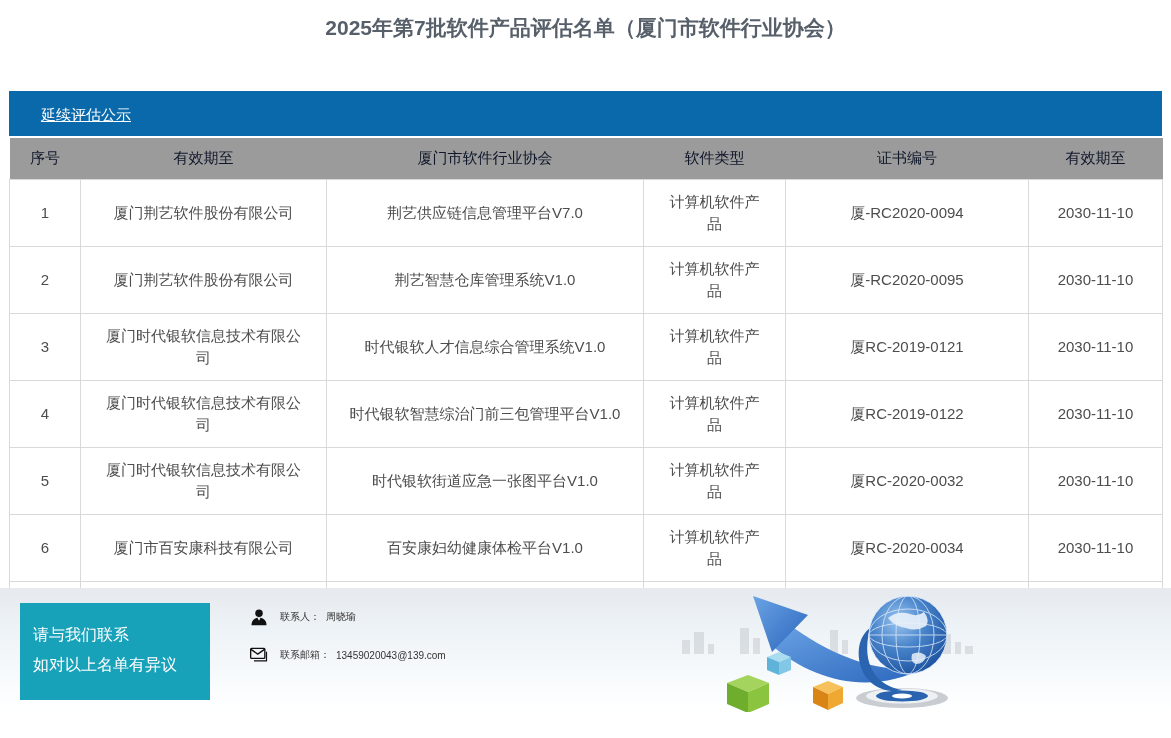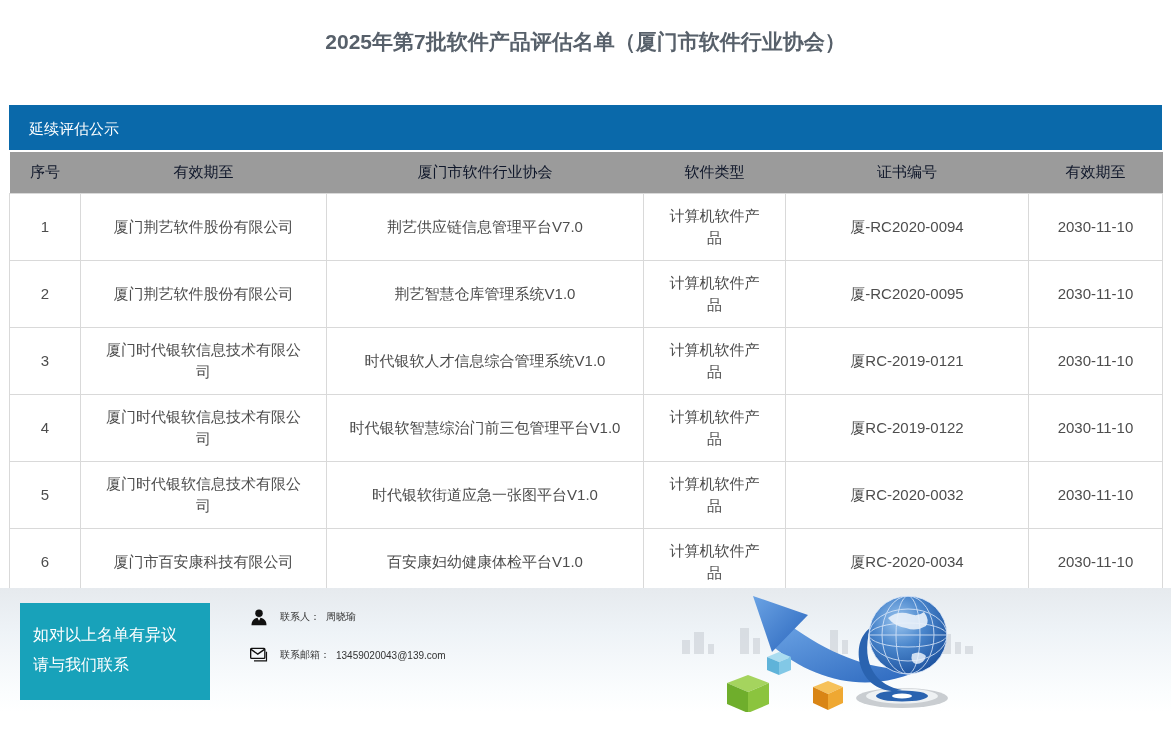--- a/index.html
+++ b/index.html
@@ -8,28 +8,29 @@
     --teal:#18a2ba;
     --border:#d9d9d9;
     --cell-text:#4d4d4d;
   }
   *{box-sizing:border-box;margin:0;padding:0;}
   html,body{width:1171px;height:738px;background:#fff;overflow:hidden;
     font-family:"Liberation Sans","DejaVu Sans",sans-serif;}
   .page{width:1171px;height:738px;position:relative;}
 
   .title{
-    padding-top:28px;text-align:center;
+    padding-top:14px;text-align:center;
     font-size:21px;font-weight:bold;color:#57606a;line-height:28px;
   }
 
   .section-bar{
     margin:49px 9px 0 9px;height:47px;line-height:47px;
-    background:var(--blue);color:#fff;font-size:15px;padding-left:20px;
+    background:var(--blue);color:#fff;font-size:15px;padding-left:32px;
     border-bottom:2px solid #fff;
+    text-decoration:underline;
   }
 
   table{
     width:1153px;margin:0 9px;border-collapse:collapse;table-layout:fixed;
   }
   thead th{
     background:var(--hdr-gray);color:#0f172a;font-weight:normal;font-size:15px;
     height:41px;text-align:center;border:none;
   }
   tbody td{
@@ -212,22 +213,22 @@
         <polygon points="171,69 159,74 159,87 171,82" fill="#82c8e6"></polygon>
       </g>
       <g>
         <polygon points="208,93 223,99 208,106 193,99" fill="#f6c15a"></polygon>
         <polygon points="193,99 208,106 208,122 193,115" fill="#d98515"></polygon>
         <polygon points="223,99 208,106 208,122 223,115" fill="#efa832"></polygon>
       </g>
     </svg>
 
     <div class="notice-box">
+      <div>请与我们联系</div>
       <div>如对以上名单有异议</div>
-      <div>请与我们联系</div>
     </div>
 
     <div class="contacts">
       <div class="contact-row">
         <span class="cicon">
           <svg width="18" height="18" viewBox="0 0 24 24">
               <circle cx="12" cy="7" r="5" fill="#111"></circle>
           <path d="M2,23 C2,15 8,13 12,13 C16,13 22,15 22,23 Z" fill="#111"></path>
           <path d="M10,13 l2,4 l2,-4 Z" fill="#fff"></path>
             </svg>

